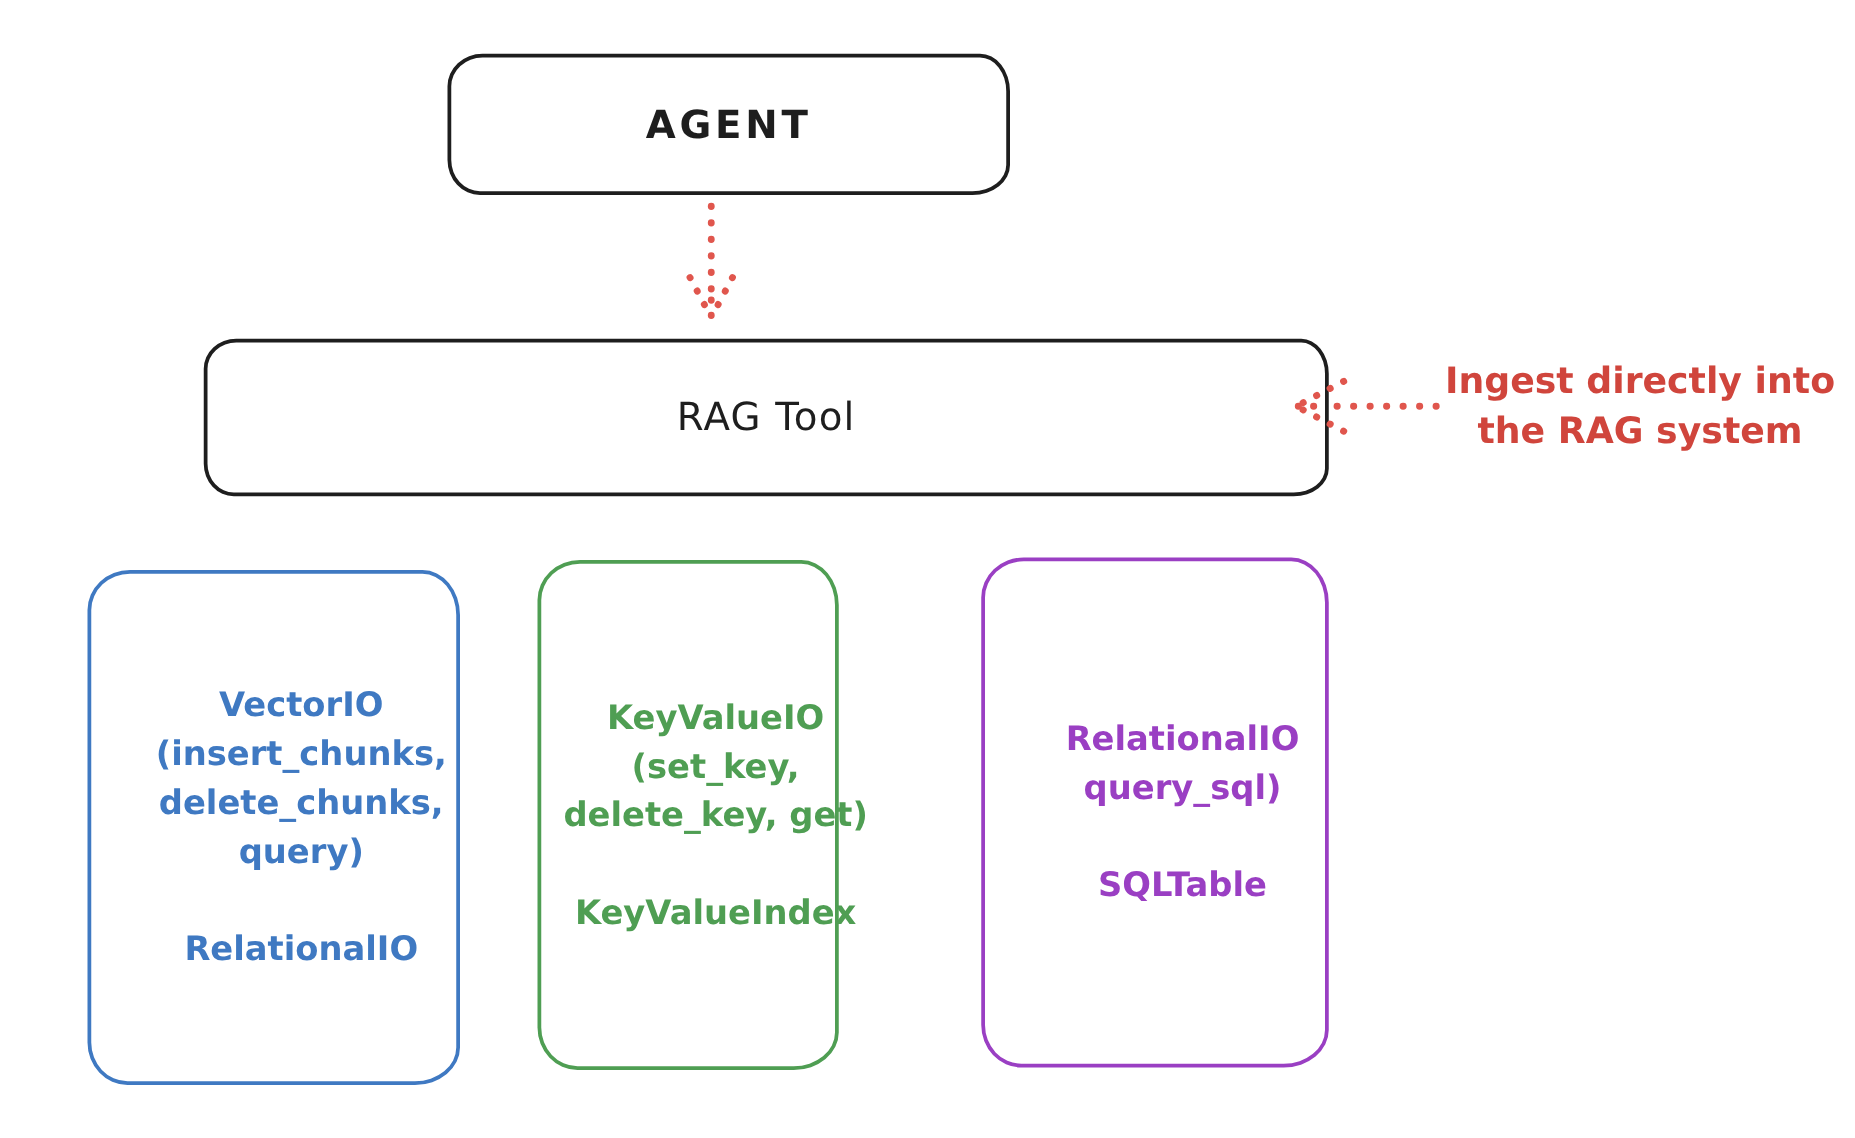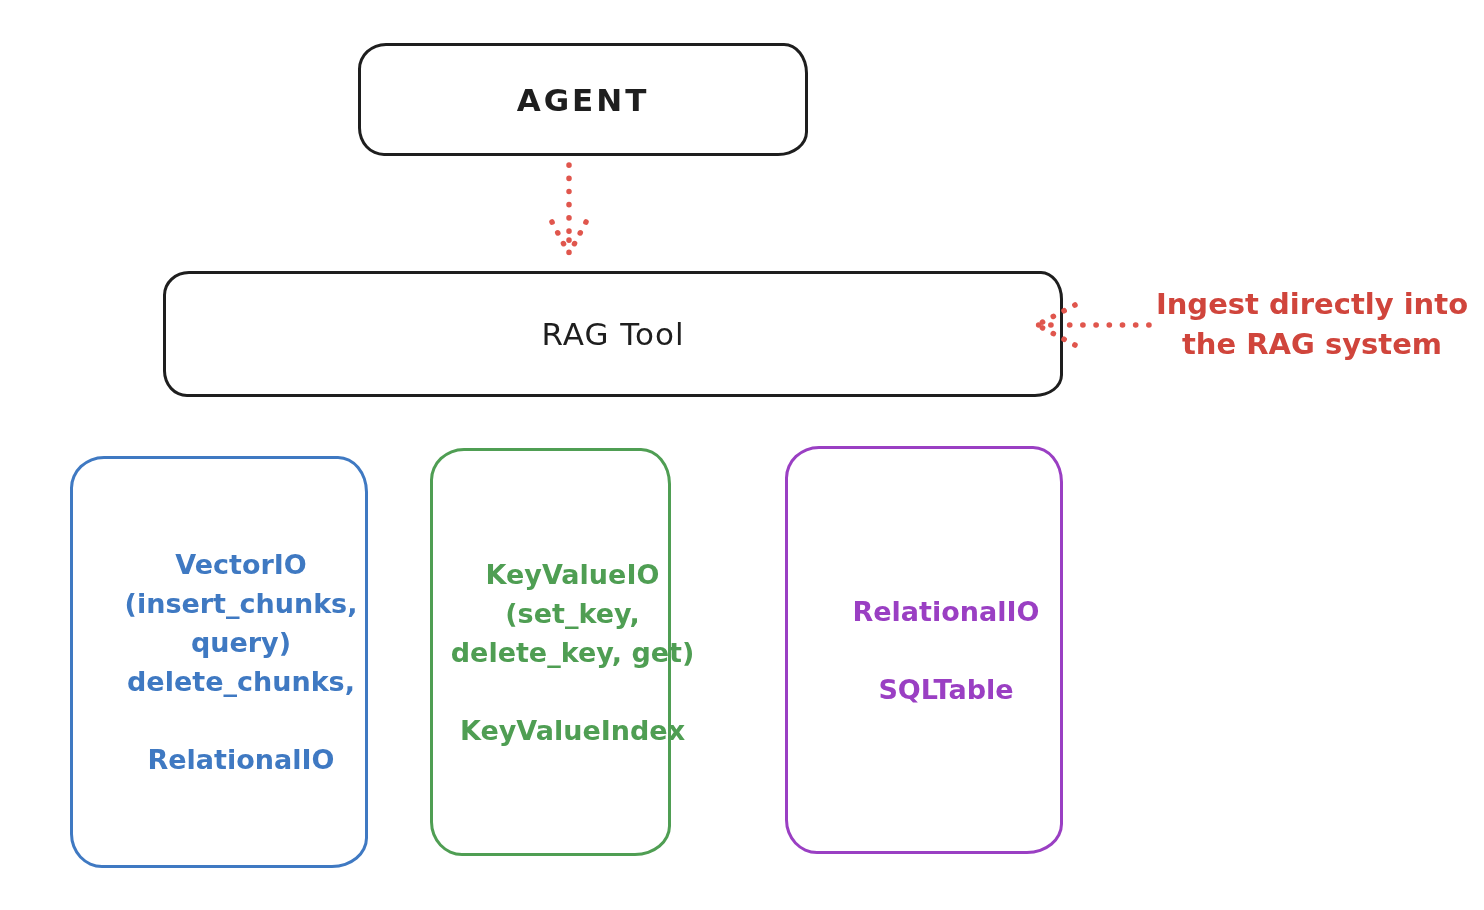--- a/index.html
+++ b/index.html
@@ -115,38 +115,39 @@
 
   <div class="annotation" style="color: rgb(208, 69, 60);">
     <div>Ingest directly into</div>
     <div>the RAG system</div>
   </div>
 
   <div class="box io-box vector-box" style="border-color: rgb(63, 121, 194); color: rgb(63, 121, 194);">
     <div class="lines">
       <div class="line">VectorIO</div>
       <div class="line">(insert_chunks,</div>
+      <div class="line">delete_chunks,</div>
       <div class="line">query)</div>
-      <div class="line">delete_chunks,</div>
       <div class="line"></div>
       <div class="line">RelationalIO</div>
     </div>
   </div>
 
   <div class="box io-box keyvalue-box" style="border-color: rgb(79, 158, 83); color: rgb(79, 158, 83);">
     <div class="lines">
       <div class="line">KeyValueIO</div>
       <div class="line">(set_key,</div>
       <div class="line">delete_key, get)</div>
       <div class="line"></div>
       <div class="line">KeyValueIndex</div>
     </div>
   </div>
 
   <div class="box io-box relational-box" style="border-color: rgb(154, 63, 195); color: rgb(154, 63, 195);">
     <div class="lines">
       <div class="line">RelationalIO</div>
+      <div class="line">query_sql)</div>
       <div class="line"></div>
       <div class="line">SQLTable</div>
     </div>
   </div>
 
 </div>
 
 </body></html>

